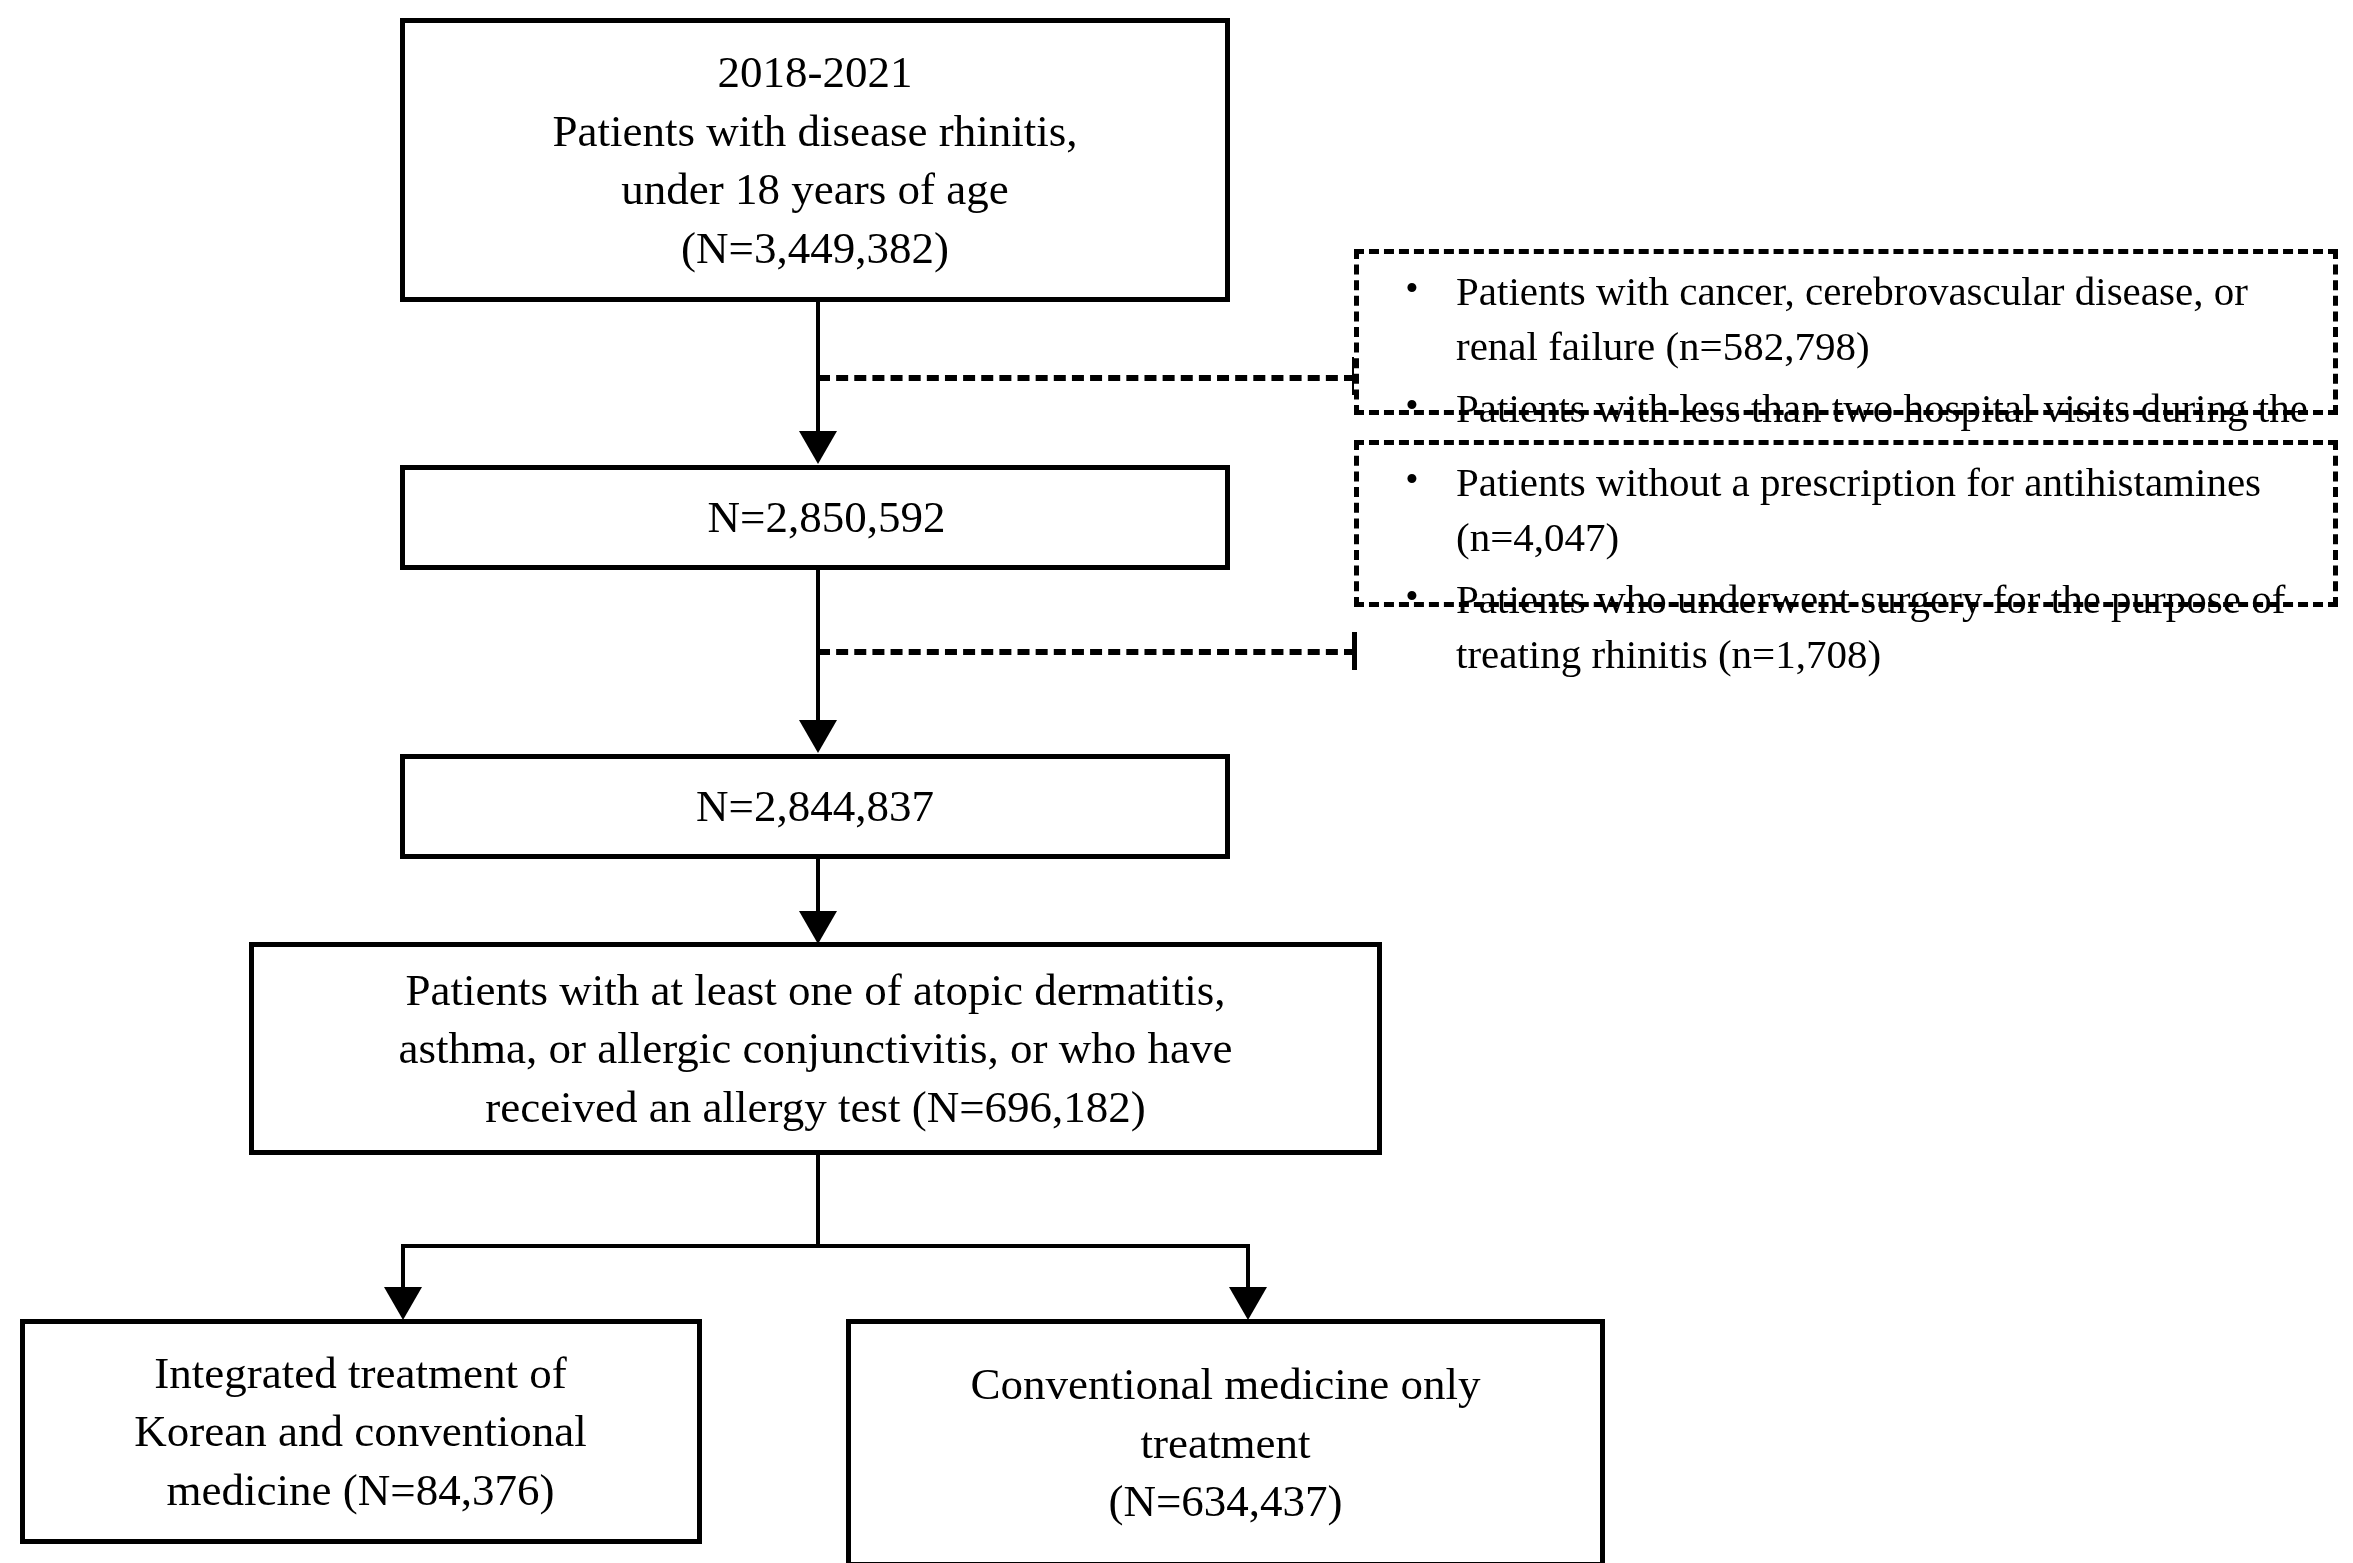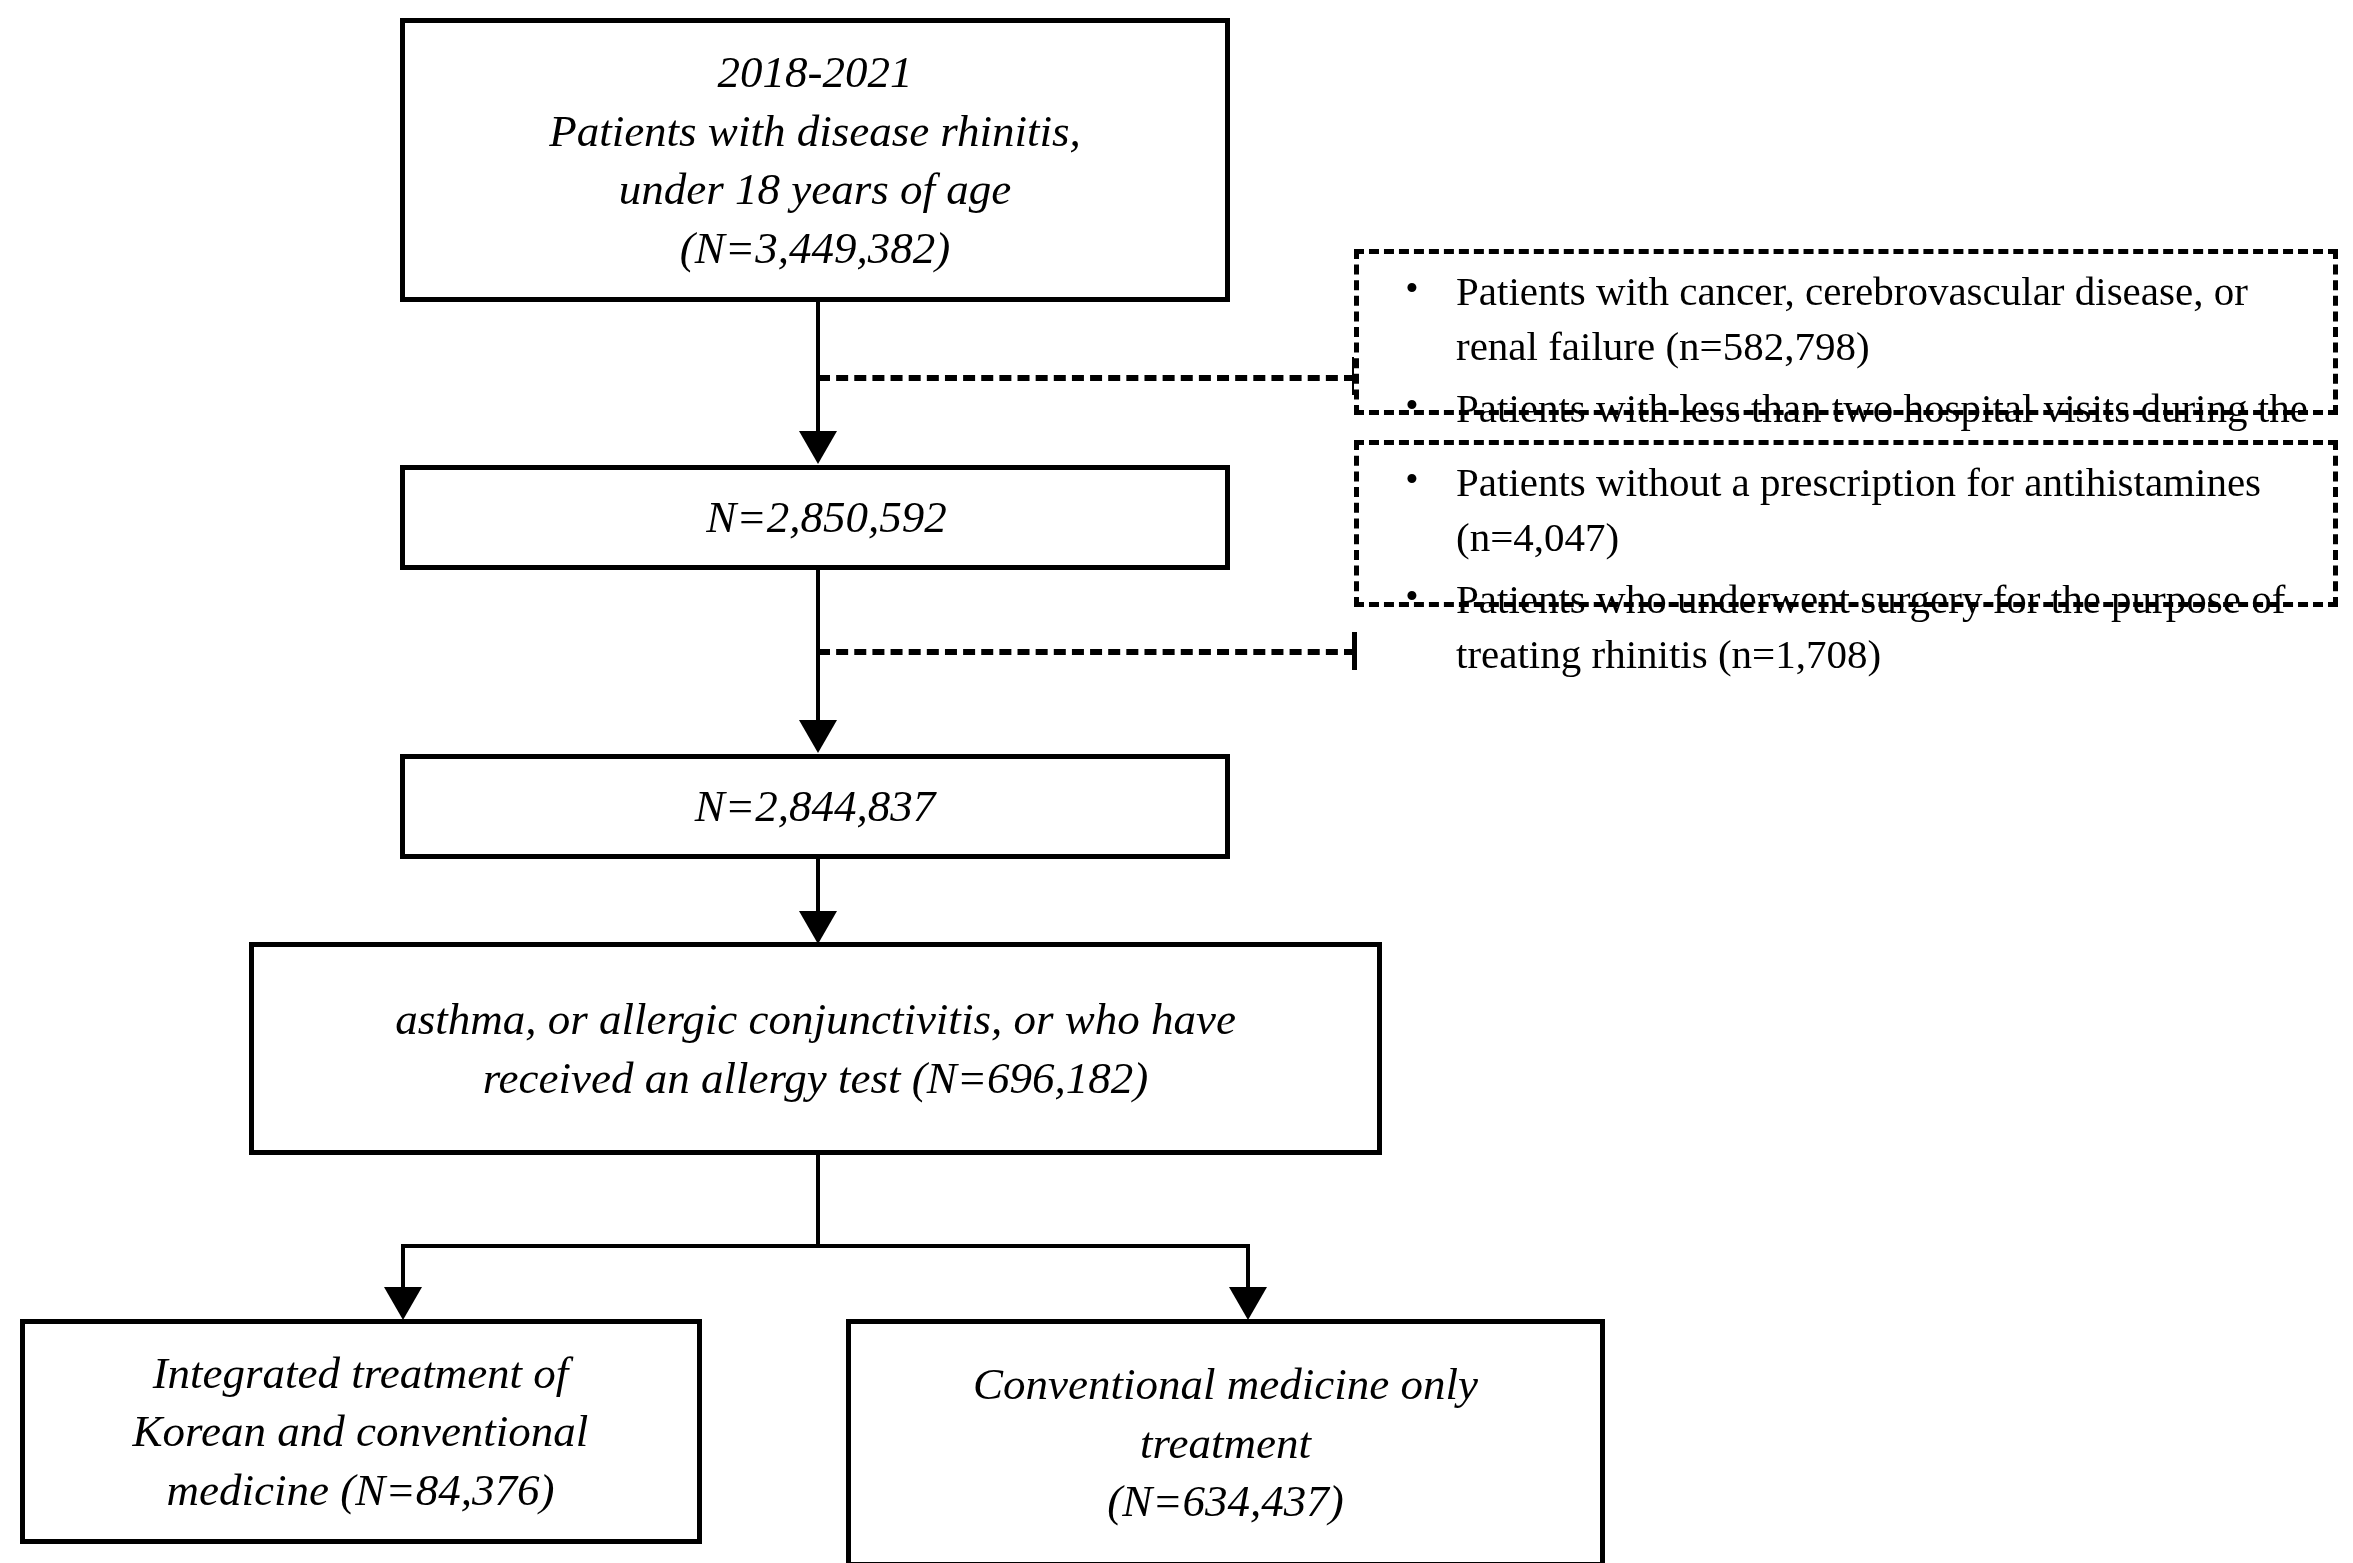--- a/index.html
+++ b/index.html
@@ -28,21 +28,21 @@
     justify-content: center;
     text-align: center;
     line-height: 1.30;
     font-size: 45px;
   }
   .node .txt {
     width: 100%;
     padding: 0 13px;
     box-sizing: border-box;
   }
-  .node .line { display: block; white-space: nowrap; font-style: italic; }
+  .node .line { display: block; white-space: nowrap; }
   .node.wrapnode .line { white-space: normal; }
 
   
   .excl {
     position: absolute;
     box-sizing: border-box;
     border: 5.8px dashed #000000;
     background: #ffffff;
     font-size: 41px;
     line-height: 1.34;
@@ -158,20 +158,21 @@
     <div class="txt">
       <span class="line">N=2,844,837</span>
     </div>
   </div>
 
   <div class="vline" style="left:816px; top:859px; height:56px;"></div>
   <div class="arrowhead" style="left:799px; top:911px;"></div>
 
   <div class="node wrapnode" id="node-eligible" style="left:249px; top:942px; width:1133px; height:213px;">
     <div class="txt">
+      <span class="line">Patients with at least one of atopic dermatitis,</span>
       <span class="line">asthma, or allergic conjunctivitis, or who have</span>
       <span class="line">received an allergy test (N=696,182)</span>
     </div>
   </div>
 
   <div class="vline" style="left:816px; top:1155px; height:92px;"></div>
   <div class="hline" style="left:401px; top:1244px; width:849px;"></div>
   <div class="vline" style="left:401px; top:1244px; height:46px;"></div>
   <div class="arrowhead" style="left:384px; top:1287px;"></div>
   <div class="vline" style="left:1246px; top:1244px; height:46px;"></div>

